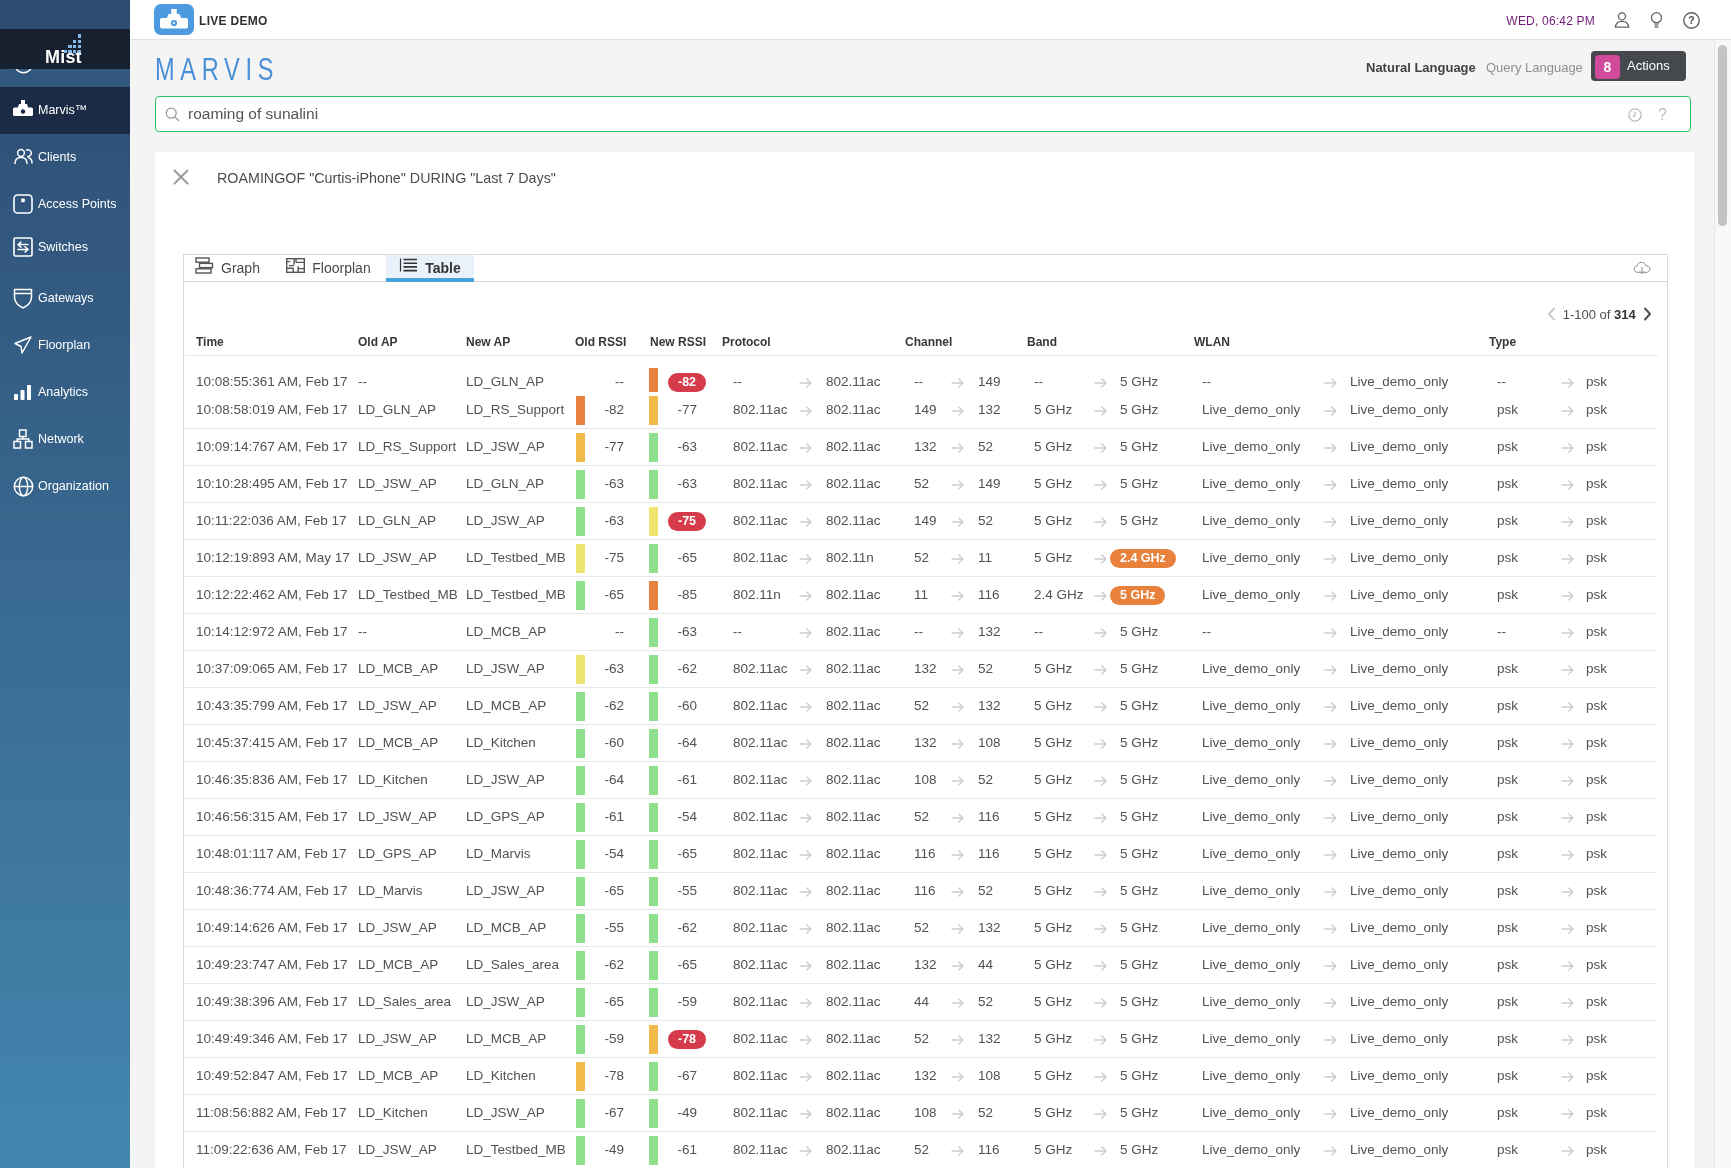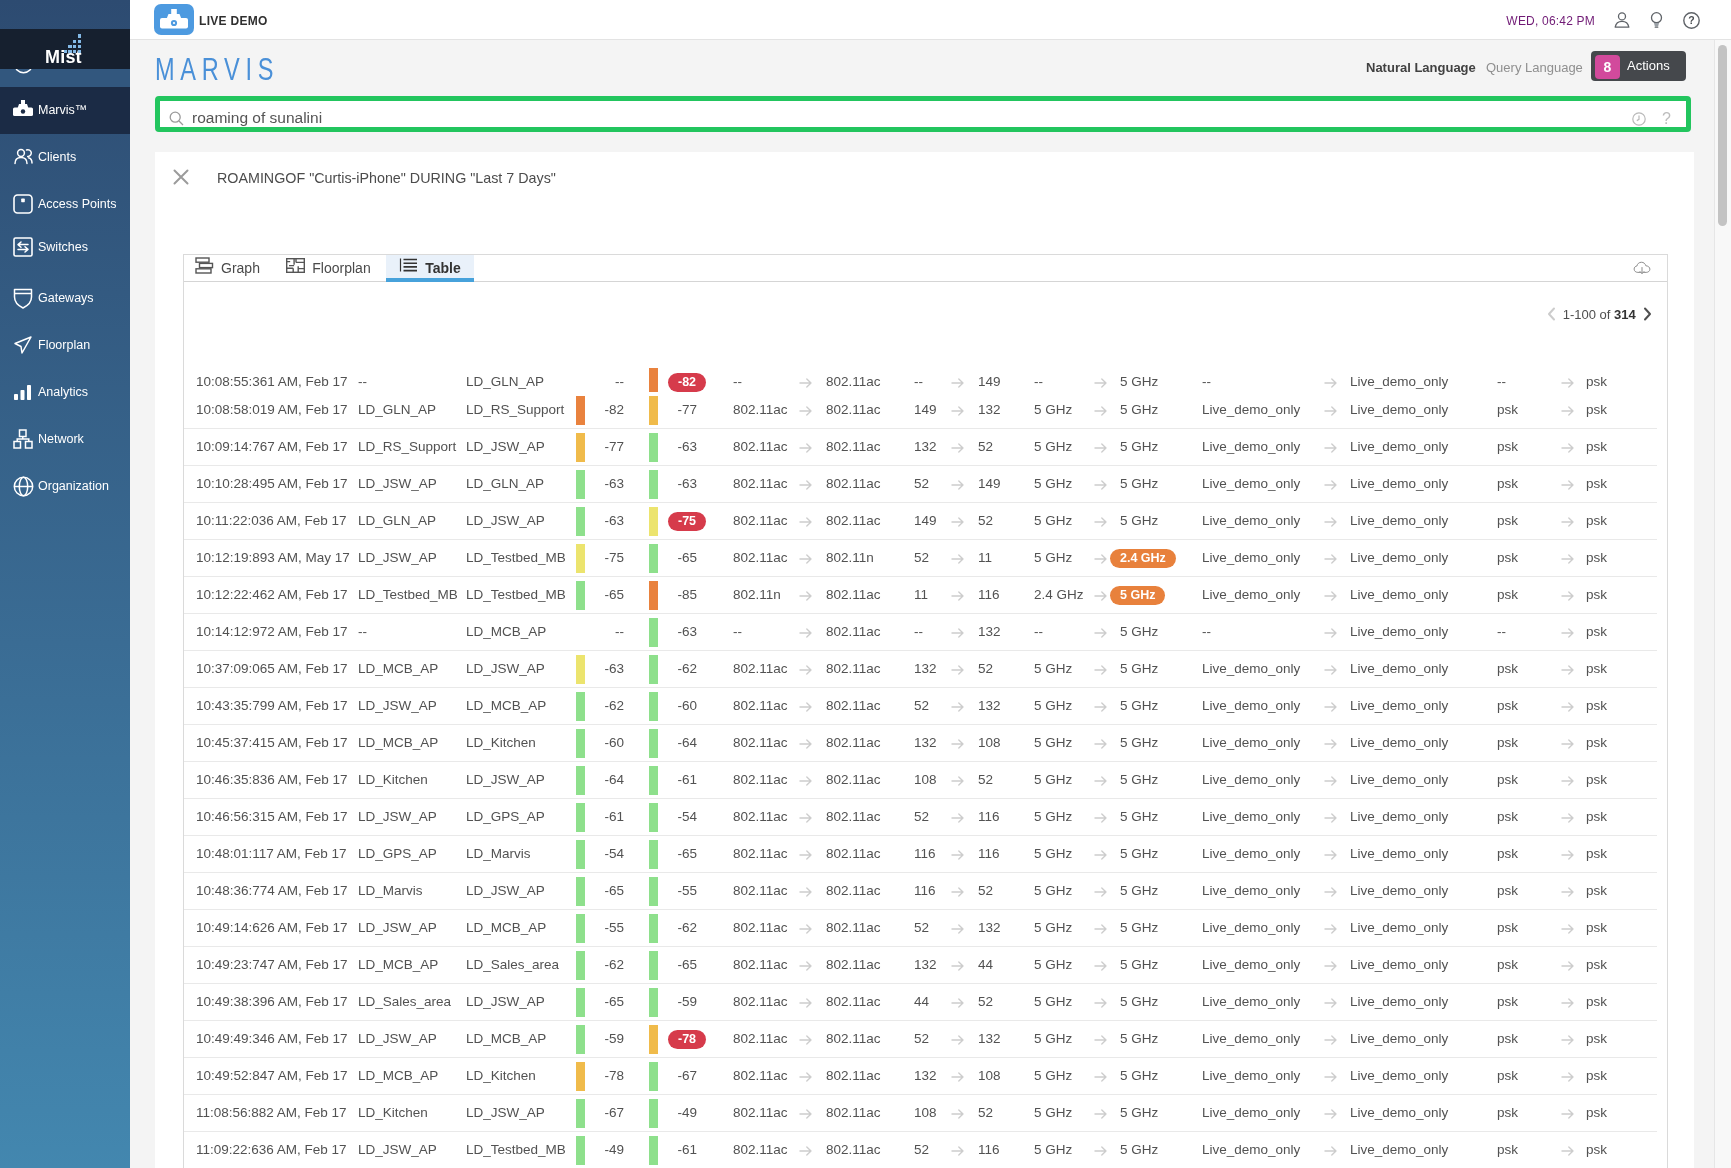--- a/index.html
+++ b/index.html
@@ -24,21 +24,21 @@
 .nlabel { position:absolute; left:38px; top:0; line-height:47px; color:#fff; font-size:12.5px; }
 
 
 #marvis { position:absolute; left:155px; top:52px; font-size:31px; letter-spacing:7.5px; color:#4a90d8; font-weight:400; transform:scaleX(0.76); transform-origin:0 50%; }
 #natlang { position:absolute; left:1366px; top:60px; font-size:13px; font-weight:bold; color:#414141; }
 #qlang { position:absolute; left:1486px; top:60px; font-size:13px; color:#8f8f8f; }
 #actbtn { position:absolute; left:1591px; top:51px; width:95px; height:30px; background:#45484c; border-radius:4px; }
 #actbadge { position:absolute; left:4px; top:4px; width:25px; height:24px; background:#d24a9c; border-radius:4px; color:#fff; font-size:14px; font-weight:bold; text-align:center; line-height:24px; }
 #actlabel { position:absolute; left:36px; top:0; line-height:30px; color:#fff; font-size:13px; }
 
-#searchbox { position:absolute; left:155px; top:96px; width:1536px; height:36px; background:#fff; border:5px solid #22c55e; border-radius:4px; }
+#searchbox { position:absolute; left:155px; top:96px; width:1536px; height:36px; background:#fff; border:1px solid #22c55e; border-radius:4px; }
 #searchtext { position:absolute; left:32px; top:0; line-height:34px; font-size:15.5px; color:#555; }
 
 
 #card { position:absolute; left:155px; top:152px; width:1539px; height:1016px; background:#fff; }
 #qtext { position:absolute; left:62px; top:17px; font-size:14.3px; color:#4c4c4c; line-height:19px; }
 #ratebar { position:absolute; left:0; top:47px; width:1539px; height:36px; background:#eef4fa; }
 #ratetext { position:absolute; left:15px; top:0; line-height:36px; font-size:14.3px; color:#3f3f3f; }
 #stars { position:absolute; left:251px; top:9px; }
 #tellme { position:absolute; left:357px; top:0; line-height:36px; font-size:11.5px; font-weight:bold; letter-spacing:0.3px; color:#3a3a3a; }
 
@@ -241,20 +241,32 @@
   <div id="tabfill"></div>
   <svg id="cloudico" width="18" height="15" viewBox="0 0 24 20">
       <path d="M6.5 16.5 C3.5 16.5 1.5 14.6 1.5 12.1 C1.5 9.9 3.1 8.2 5.3 7.9 C5.8 5 8.2 3 11.2 3 C14.1 3 16.5 4.9 17.1 7.7 C20 7.8 22.5 9.7 22.5 12.2 C22.5 14.7 20.4 16.5 17.6 16.5 Z" stroke="#8a8a8a" stroke-width="1.3" fill="none" stroke-linejoin="round"></path>
       <path d="M12 10 V18 M9.3 15.3 L12 18 L14.7 15.3" stroke="#8a8a8a" stroke-width="1.3" fill="#fff" stroke-linecap="round" stroke-linejoin="round"></path>
     </svg>
   <div id="pager"><svg width="9" height="14" viewBox="0 0 9 14">
         <path d="M7 1.5 L2 7 L7 12.5" stroke="#cccccc" stroke-width="2" fill="none" stroke-linecap="round" stroke-linejoin="round"></path>
       </svg>&nbsp;&nbsp;1-100 of <b>314</b>&nbsp;&nbsp;<svg width="9" height="14" viewBox="0 0 9 14">
         <path d="M2 1.5 L7 7 L2 12.5" stroke="#4f4f4f" stroke-width="2" fill="none" stroke-linecap="round" stroke-linejoin="round"></path>
       </svg></div>
+  <div id="thead">
+    <span class="h" style="left:11px">Time</span>
+    <span class="h" style="left:173px">Old AP</span>
+    <span class="h" style="left:281px">New AP</span>
+    <span class="h" style="left:390px">Old RSSI</span>
+    <span class="h" style="left:465px">New RSSI</span>
+    <span class="h" style="left:537px">Protocol</span>
+    <span class="h" style="left:720px">Channel</span>
+    <span class="h" style="left:842px">Band</span>
+    <span class="h" style="left:1009px">WLAN</span>
+    <span class="h" style="left:1304px">Type</span>
+  </div>
 </div>
 
 <div class="trow" style="top:364px">
     <span class="c" style="left:12px">10:08:55:361 AM, Feb 17</span>
     <span class="c" style="left:174px">--</span>
     <span class="c" style="left:282px">LD_GLN_AP</span>
     <span class="c rval" style="left:396px">--</span>
     <span class="bar" style="left:465px;background:#e9823e"></span>
     <span class="pill red" style="left:484px">-82</span>
     <span class="c" style="left:549px">--</span>

